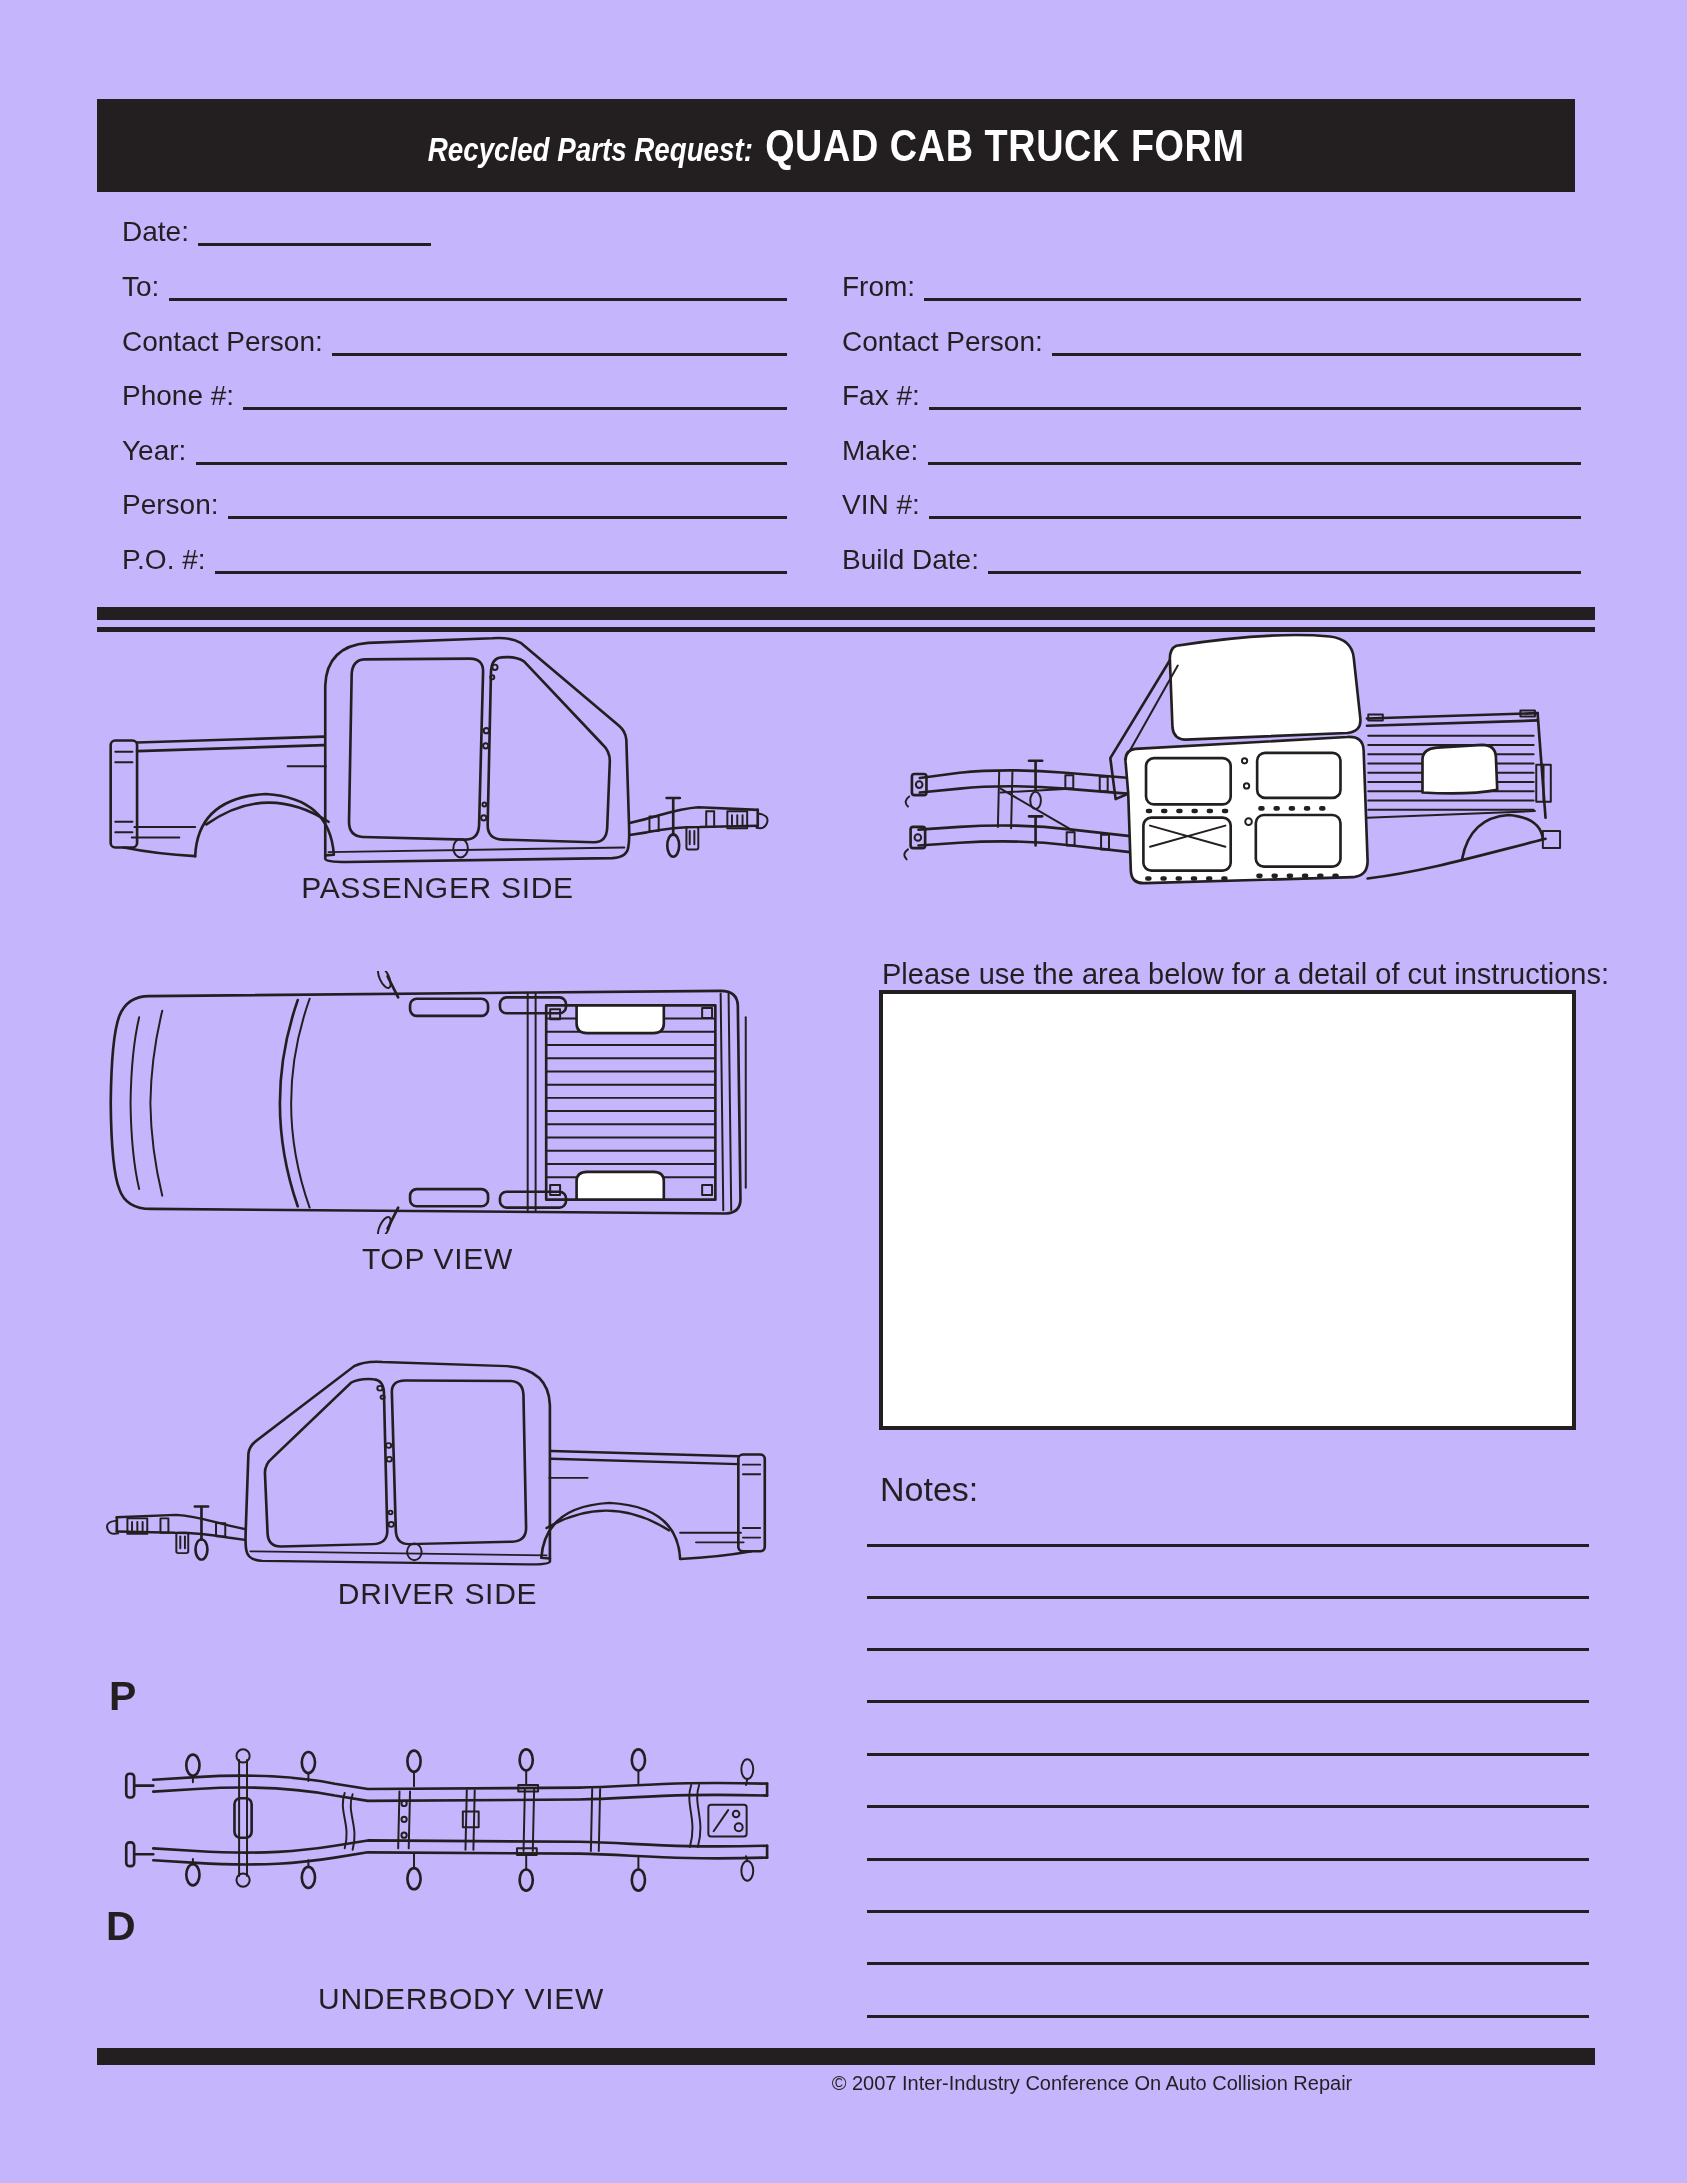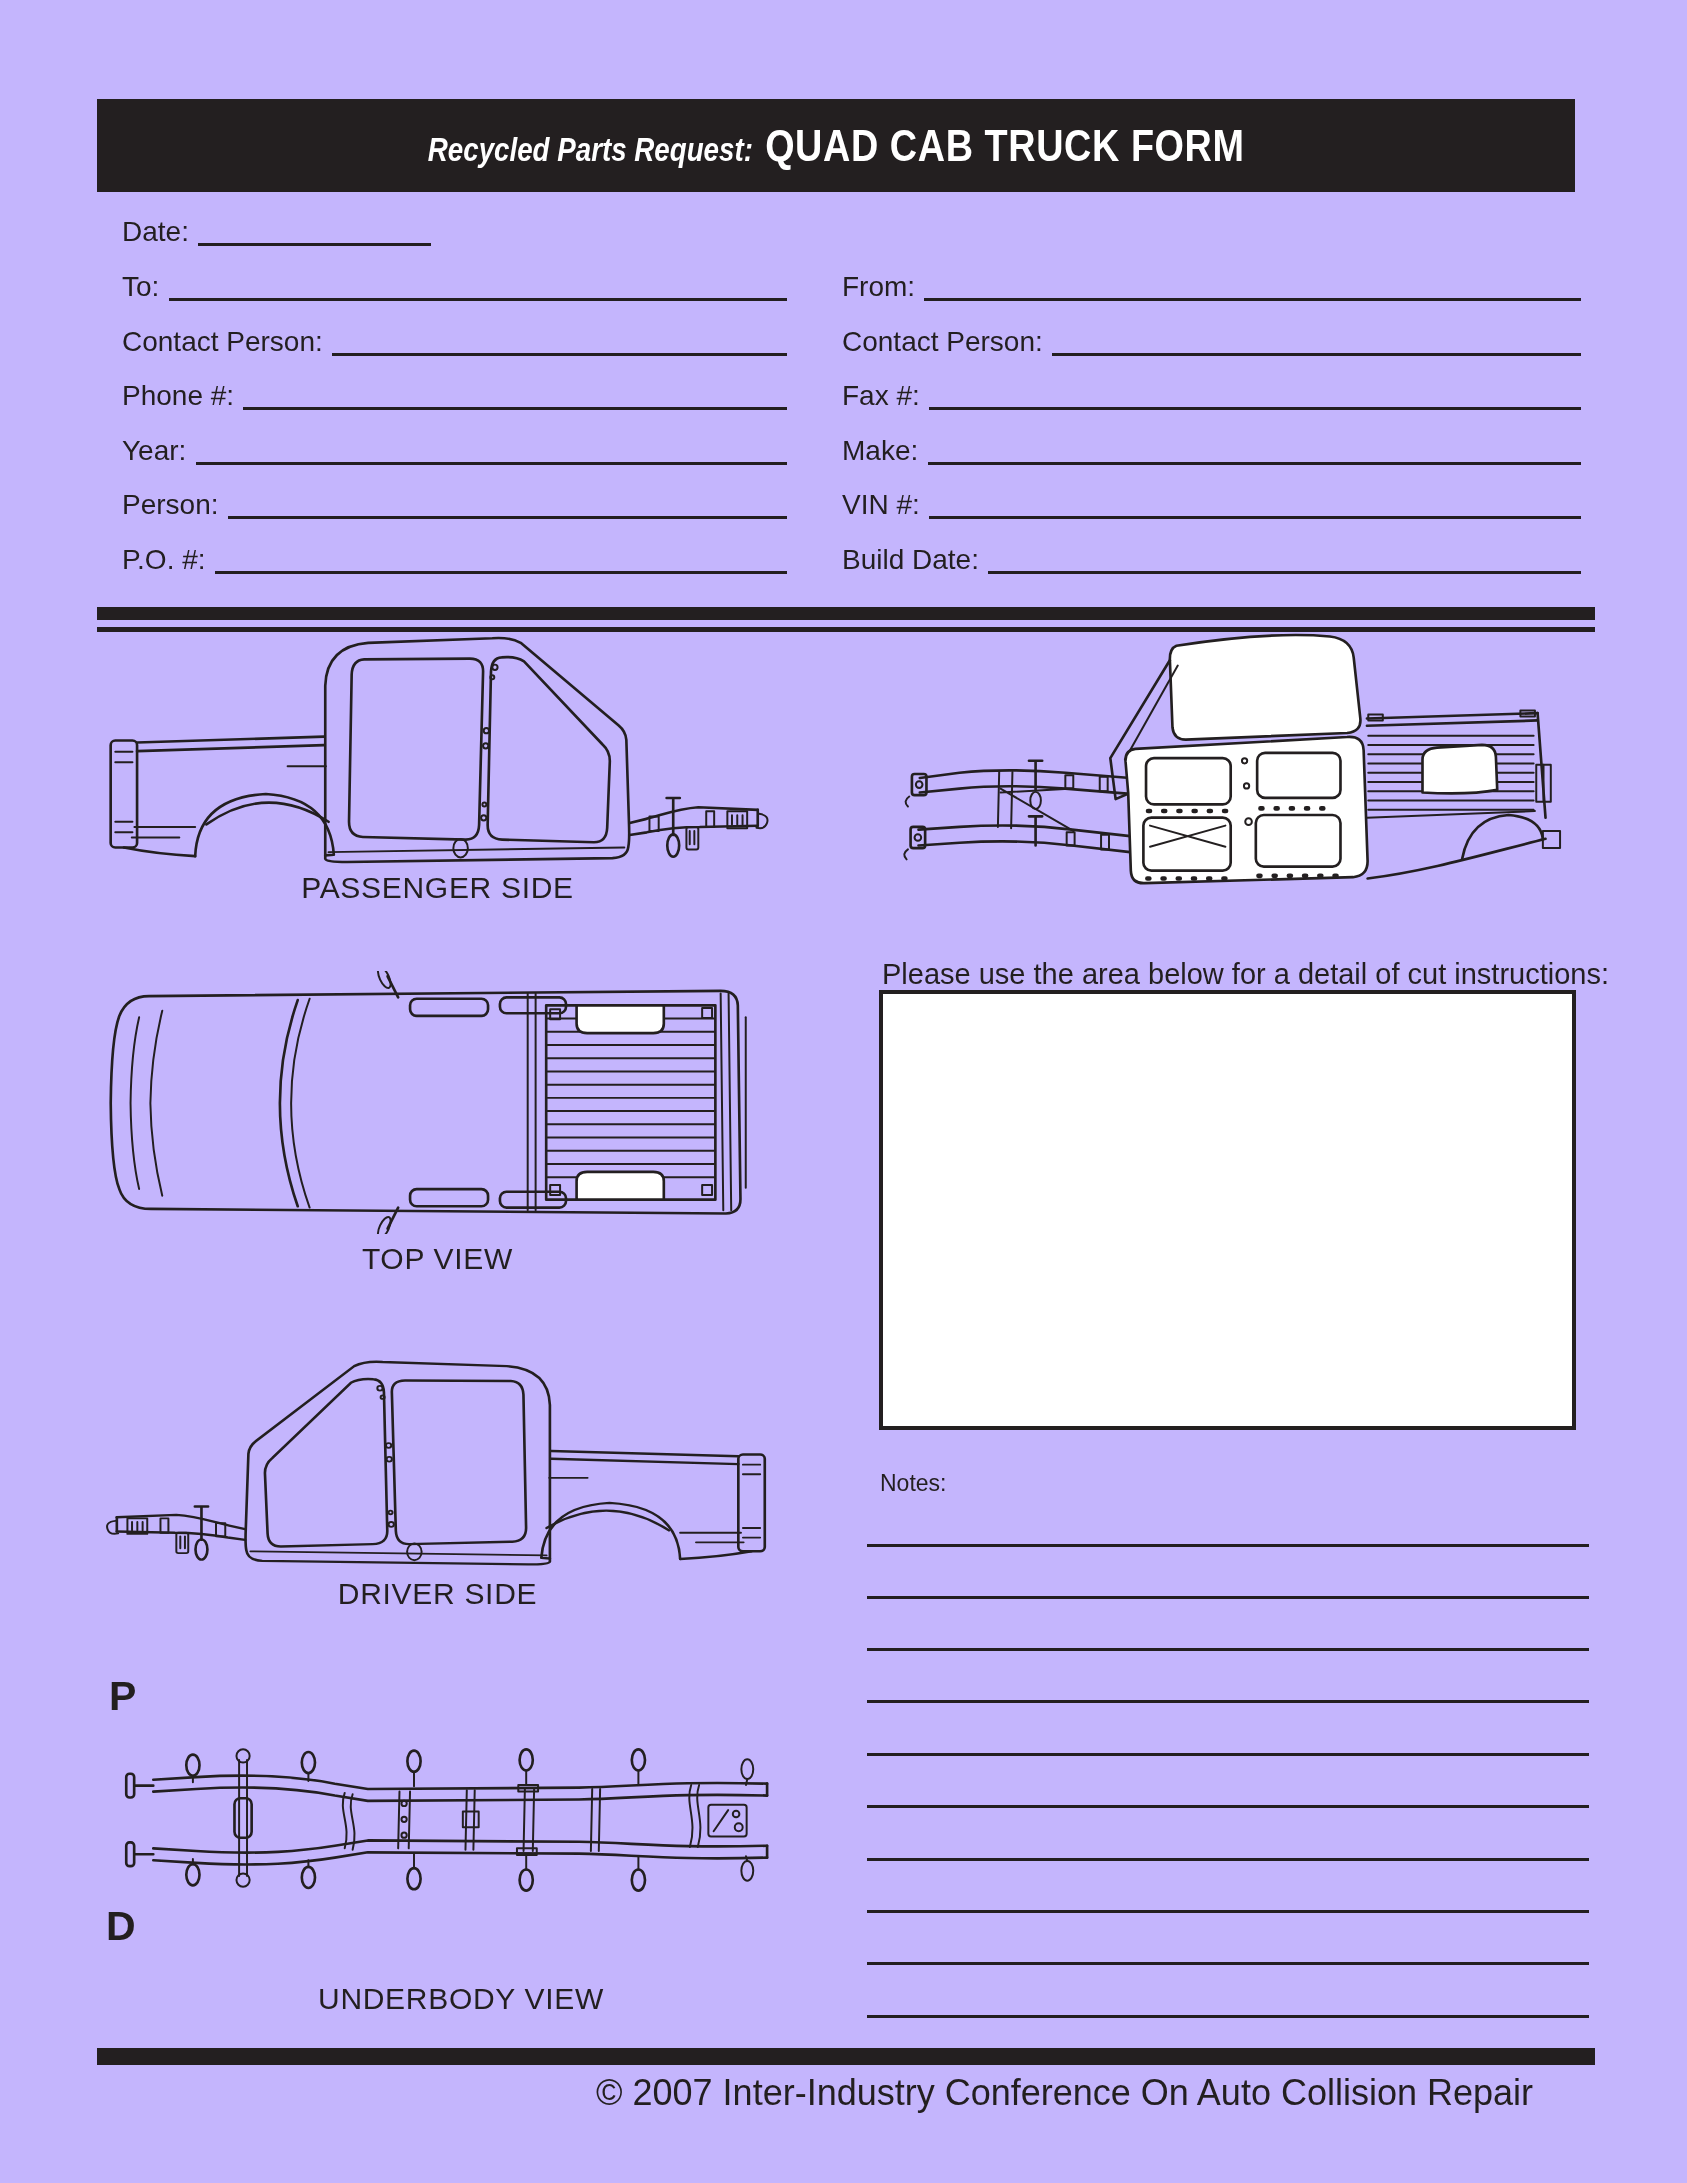--- a/index.html
+++ b/index.html
@@ -18,24 +18,24 @@
   .row .fill{flex:1;height:0;border-bottom:3.3px solid #231f20;margin-left:9.3px;margin-bottom:5.3px;}
   .row .fill.short{flex:0 0 233px;}
   .leftcol{left:122px;width:665px;}
   .rightcol{left:842px;width:739px;align-items:flex-end;}
   
   .bar{background:#231f20;}
   
   .viewlbl{font-size:30px;letter-spacing:0.7px;text-align:center;}
   .marker{font-size:41px;font-weight:bold;}
   .smalltext{font-size:29px;}
-  .noteslbl{font-size:23px;}
+  .noteslbl{font-size:34px;}
   .cutbox{border:4px solid #231f20;background:#fff;}
   .noteline{height:0;border-top:3.3px solid #231f20;}
-  .copyright{font-size:36px;text-align:left;}
+  .copyright{font-size:20px;text-align:center;}
   svg{display:block;}
   .ln{fill:none;stroke:#231f20;stroke-width:4;stroke-linecap:round;stroke-linejoin:round;}
   .ln3{fill:none;stroke:#231f20;stroke-width:3;stroke-linecap:round;stroke-linejoin:round;}
   .wfill{fill:#ffffff;stroke:#231f20;stroke-width:4;stroke-linejoin:round;}
 </style>
 </head>
 <body>
 
 <div class="page">
 

